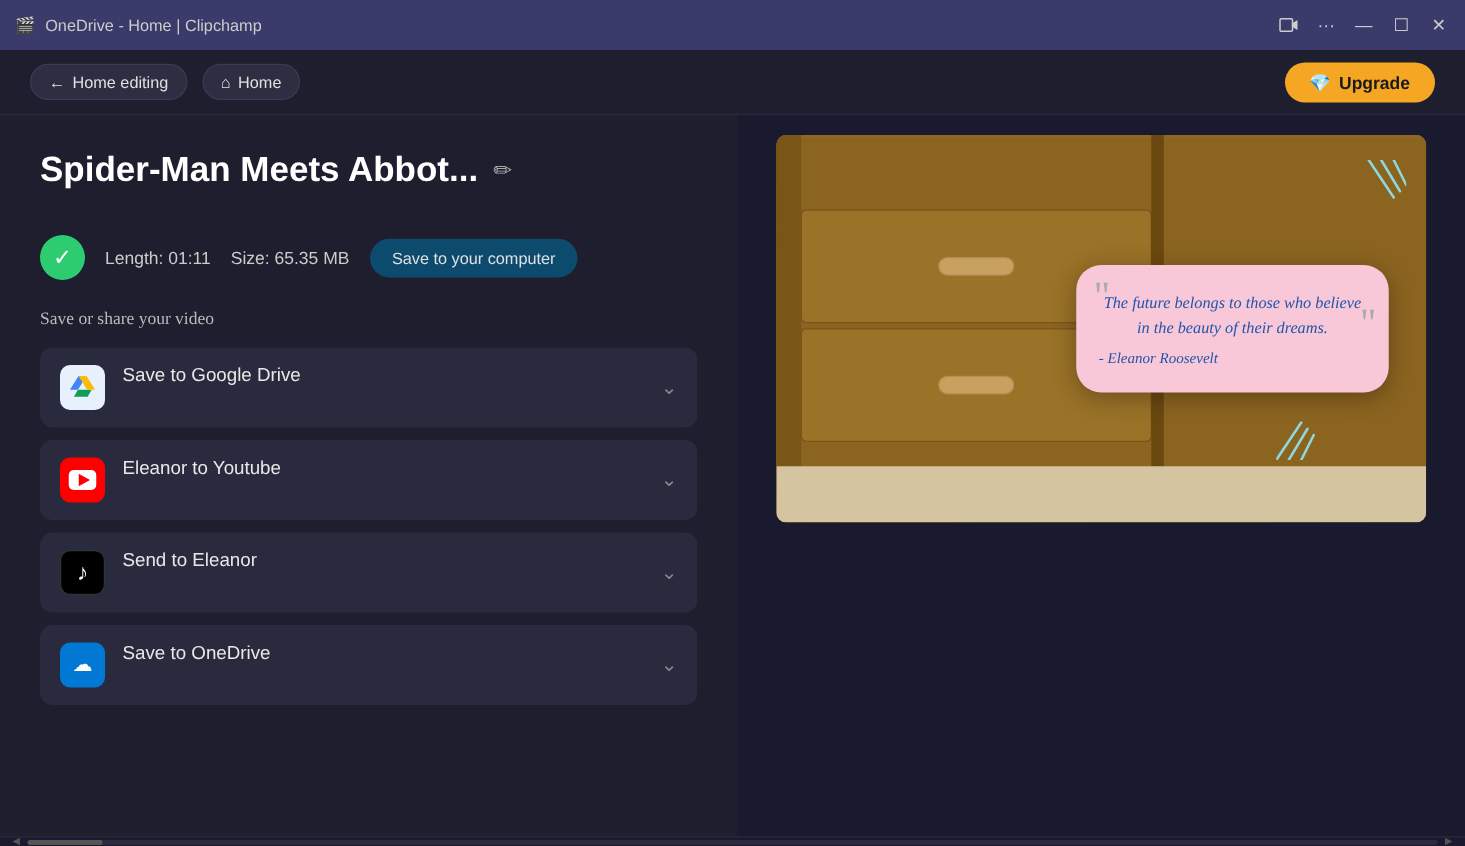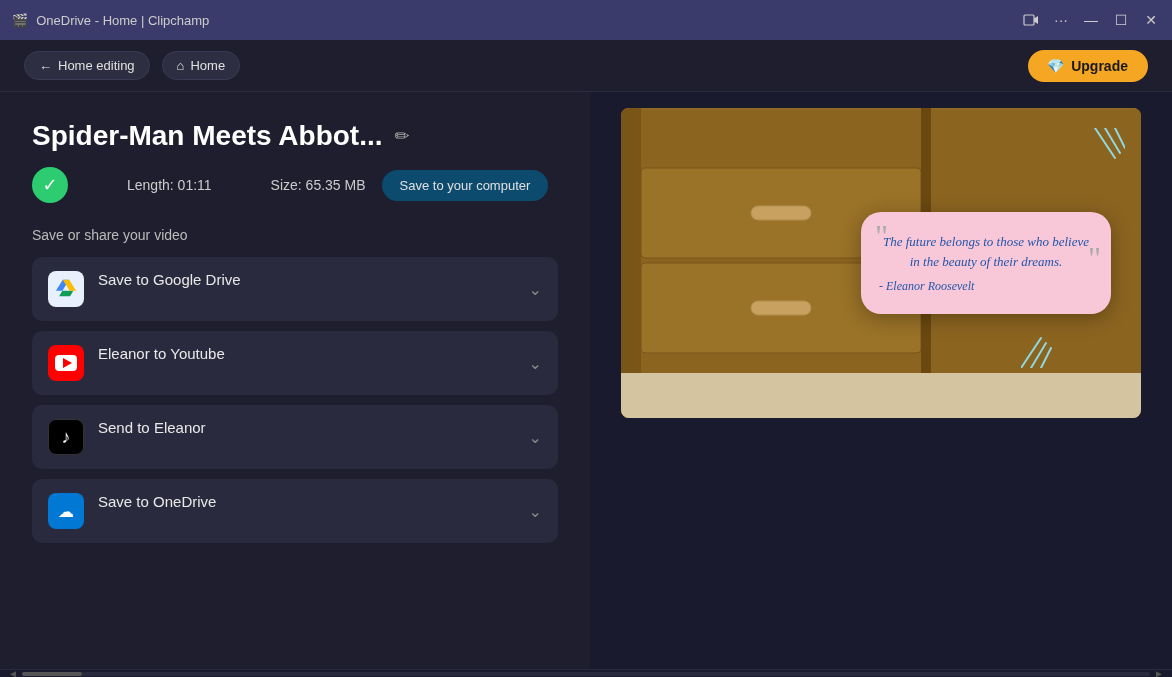--- a/index.html
+++ b/index.html
@@ -116,21 +116,21 @@
       padding: 28px 32px;
       display: flex;
       flex-direction: column;
       overflow: hidden;
     }
 
     .project-title {
       display: flex;
       align-items: center;
       gap: 12px;
-      margin-bottom: 15px;
+      margin-bottom: 36px;
     }
     .project-title h1 {
       font-size: 28px;
       font-weight: 700;
       color: #fff;
     }
     .edit-icon {
       color: #aaa;
       font-size: 18px;
       cursor: pointer;
@@ -150,36 +150,36 @@
       display: flex;
       align-items: center;
       justify-content: center;
       font-size: 18px;
       color: #fff;
       flex-shrink: 0;
     }
     .meta-text {
       color: #ccc;
       font-size: 14px;
-      margin-left: 43px;
     }
     .save-computer-btn {
       background: #0c4a6e;
       border: none;
       border-radius: 20px;
       padding: 8px 18px;
       color: #e0e0e0;
       font-size: 13px;
       cursor: pointer;
     }
 
     .section-label {
       font-size: 14px;
       color: #bbb;
       margin-bottom: 14px;
+      font-family: Liberation Serif, serif;
     }
 
     
     .share-options {
       display: flex;
       flex-direction: column;
       gap: 10px;
       overflow-y: auto;
       flex: 1;
     }

